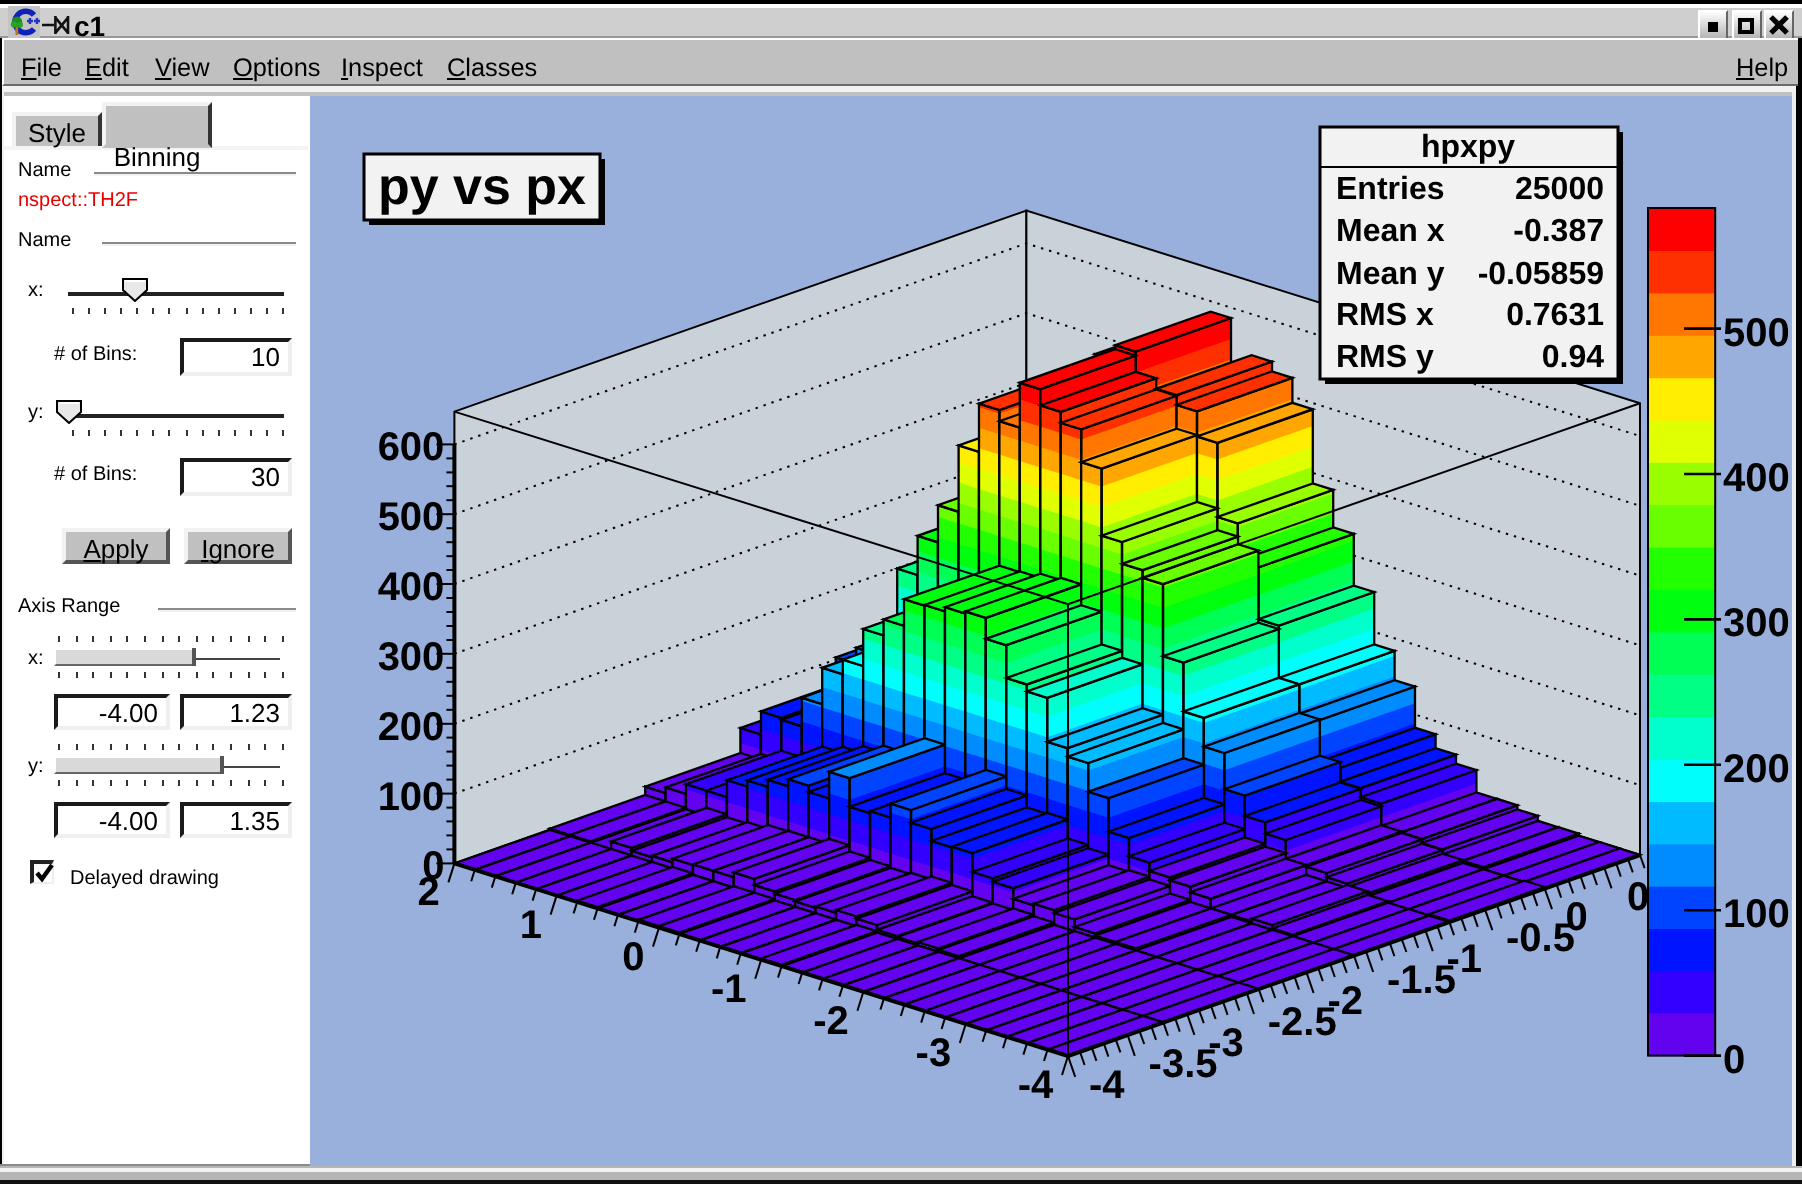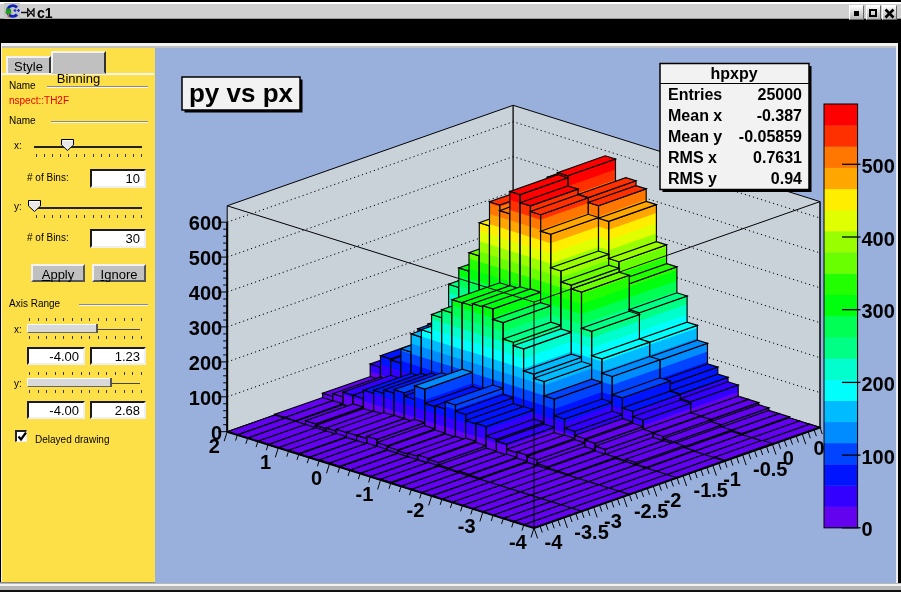--- a/index.html
+++ b/index.html
@@ -3,21 +3,21 @@
 *{margin:0;padding:0;box-sizing:border-box}
 body{width:901px;height:592px;font-family:"Liberation Sans",sans-serif;background:#000;position:relative;overflow:hidden}
 #win{position:absolute;left:0;top:0;width:901px;height:592px}
 .abs{position:absolute}
 #titlebar{left:0;top:0;width:901px;height:18.5px;background:#cfcfcf;color:#000;border-top:2px solid #000;border-bottom:1.5px solid #989898}
 #titlebar:before{content:"";position:absolute;left:0;top:0;width:901px;height:1.5px;background:#fff}
 #menubar{left:1px;top:19px;width:898px;height:24px;background:#c0c0c0;border-top:1px solid #fff;border-left:1px solid #fff;border-bottom:1px solid #6a6a6a;font-size:12.7px}
 .mi{position:absolute;top:7px;color:#000}
 .mi u{text-decoration-thickness:1px}
 #frame{left:1px;top:43px;width:897px;height:540px;background:#c0c0c0;border-top:3px solid #f2f2f2;border-left:1px solid #f2f2f2}
-#panel{left:2px;top:48px;width:168px;height:534.3px;background:#fde047}
+#panel{left:2px;top:48px;width:168px;height:534.3px;background:#ffffff}
 #canvas{left:155px;top:48px;width:741px;height:534.3px;background:#9ab0dc;border-left:2px solid #5a5a5a}
 #rightedge{left:896px;top:46px;width:5px;height:537px;background:#000;border-left:2px solid #efefef}
 #bottom{left:0;top:582.3px;width:901px;height:9.7px;background:#b6b6b6;border-top:1.2px solid #8a8a8a;border-bottom:2px solid #111}
 #bottom:before{content:"";position:absolute;left:0;top:0.5px;width:901px;height:2.2px;background:#f2f2f2}
 .lab{position:absolute;font-size:10px;color:#000;white-space:nowrap}
 .sep{position:absolute;height:2px;border-top:1px solid #8a8a8a;border-bottom:1px solid #f2f2f2}
 .inp{position:absolute;background:#fff;border-top:2px solid #1a1a1a;border-left:2px solid #1a1a1a;border-bottom:2px solid #efefef;border-right:2px solid #efefef;font-size:13px;text-align:right;padding-right:4px;color:#000}
 .btn{position:absolute;background:#c0c0c0;border-top:2px solid #f2f2f2;border-left:2px solid #f2f2f2;border-bottom:2px solid #555;border-right:2px solid #555;font-size:13px;text-align:center;color:#000}
 .track{position:absolute;height:2px;background:#222}
 .tick{position:absolute;width:1px;height:3px;background:#333}
@@ -47,20 +47,29 @@
   <div class="abs" style="left:37px;top:2.5px;font-size:14px;font-weight:bold">c1</div>
   <div class="wbtn" style="left:849px">
         <div class="abs" style="left:4px;top:5px;width:5px;height:5px;background:#000"></div>
       </div>
   <div class="wbtn" style="left:865.5px">
         <div class="abs" style="left:2.5px;top:2.5px;width:8px;height:8px;border:2.6px solid #000"></div>
       </div>
   <div class="wbtn" style="left:881.5px"><svg width="13" height="13" viewBox="0 0 13 13">
           <path d="M2.5 2.5 L10.5 10.5 M10.5 2.5 L2.5 10.5" stroke="#000" stroke-width="2.6"></path>
         </svg></div>
+ </div>
+ <div class="abs" id="menubar">
+   <div class="mi" style="left:8.5px"><u>F</u>ile</div>
+   <div class="mi" style="left:40.5px"><u>E</u>dit</div>
+   <div class="mi" style="left:75.5px"><u>V</u>iew</div>
+   <div class="mi" style="left:114.5px"><u>O</u>ptions</div>
+   <div class="mi" style="left:168.5px"><u>I</u>nspect</div>
+   <div class="mi" style="left:221.5px"><u>C</u>lasses</div>
+   <div class="mi" style="left:866px"><u>H</u>elp</div>
  </div>
  <div class="abs" id="frame"></div>
  <div class="abs" id="canvas"></div>
     <div class="abs" style="left:151.5px;top:48.5px;width:3.5px;height:534.5px;background:#161616"></div>
     <div class="abs" style="left:152px;top:47.5px;width:746px;height:1px;background:#909090"></div>
  <div class="abs" id="panel">
    <div class="abs" style="left:0;top:25px;width:152px;height:2px;background:#f4f4f4"></div>
    <div class="tab" style="left:4px;top:8px;width:45px;height:17px"><span style="position:relative;top:1px">Style</span></div>
    <div class="tab" style="left:49px;top:3px;width:55px;height:23px;border-bottom:2px solid #c0c0c0"><span style="position:relative;top:18px">Binning</span></div>
    <div class="lab" style="left:7px;top:32px">Name</div>
@@ -192,21 +201,21 @@
         <div class="tick" style="left:78.6px;top:341.5px"></div>
         <div class="tick" style="left:87.2px;top:341.5px"></div>
         <div class="tick" style="left:95.8px;top:341.5px"></div>
         <div class="tick" style="left:104.4px;top:341.5px"></div>
         <div class="tick" style="left:113.0px;top:341.5px"></div>
         <div class="tick" style="left:121.6px;top:341.5px"></div>
         <div class="tick" style="left:130.2px;top:341.5px"></div>
         <div class="tick" style="left:138.8px;top:341.5px"></div>
       </div>
    <div class="inp" style="left:25px;top:353px;width:58px;height:18px">-4.00</div>
-   <div class="inp" style="left:88px;top:353px;width:56px;height:18px">2.68</div>
+   <div class="inp" style="left:88px;top:353px;width:56px;height:18px">1.35</div>
    <div class="abs" style="left:13px;top:382px;width:12px;height:12px;background:#fff;border-top:2px solid #222;border-left:2px solid #222;border-bottom:1px solid #eee;border-right:1px solid #eee">
      <svg width="10" height="10" viewBox="0 0 10 10" style="position:absolute;left:0;top:0">
           <path d="M1.5 4.5 L4 7.5 L9 0.5" stroke="#000" stroke-width="2.2" fill="none"></path>
         </svg>
    </div>
    <div class="lab" style="left:33px;top:386px">Delayed drawing</div>
  </div>
  <div class="abs" id="bottom"></div>
  <div class="abs" id="rightedge"></div>
  <svg width="741" height="535" viewBox="155 48 741 535" style="position:absolute;left:155px;top:48px">

